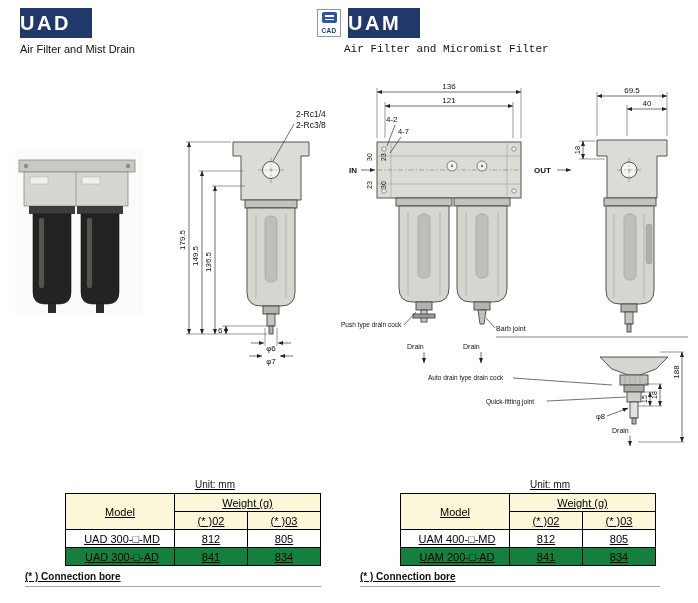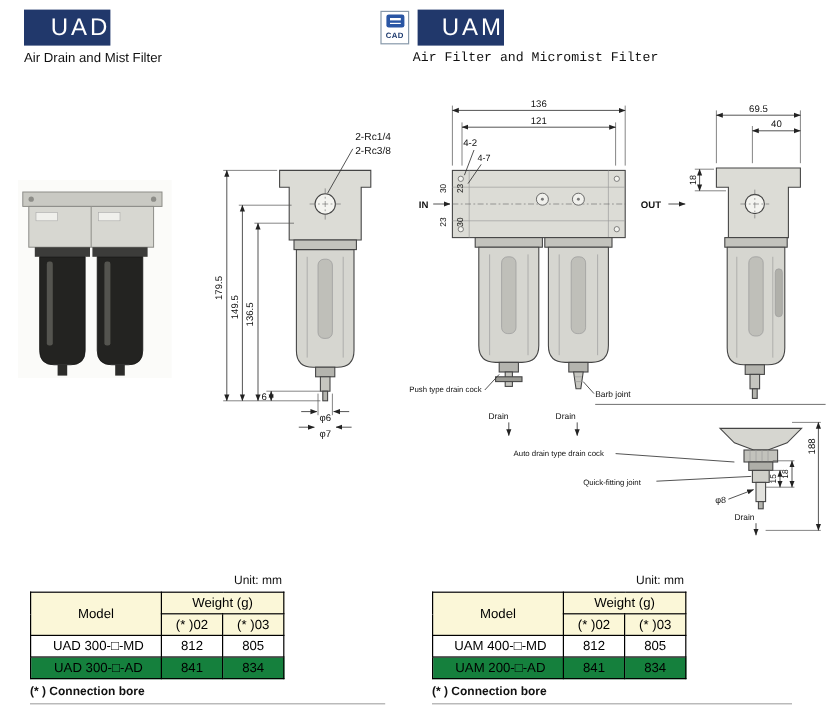--- a/index.html
+++ b/index.html
@@ -1,21 +1,21 @@
 <!DOCTYPE html>
 <html><head>
 <meta charset="utf-8">
 <style>
   html,body { margin:0; padding:0; background:#fff; }
   body { width:698px; height:603px; font-family:"Liberation Sans",sans-serif; position:relative; overflow:hidden; }
   .page { position:absolute; left:0; top:0; width:698px; height:603px; background:#fff; }
 
   
   .badge { position:absolute; width:72px; height:30px; background:#21386b; color:#fff;
-           font-size:20px; font-weight:normal; letter-spacing:2.5px; text-align:right; line-height:30px; }
+           font-size:20px; font-weight:bold; letter-spacing:2.5px; text-align:left; line-height:30px; }
   .badge-uad { left:20px; top:8px; }
   .badge-uam { left:348px; top:8px; }
   .subtitle { position:absolute; font-size:11px; color:#111; white-space:nowrap; }
   .sub-uad { left:20px; top:43px; }
   .sub-uam { left:344px; top:43px;font-family:Liberation Mono, monospace; }
 
   
   .cad { position:absolute; left:317px; top:9px; width:24px; height:28px; border:1px solid #8899aa;
          background:#fff; display:flex; flex-direction:column; align-items:center; justify-content:space-between;
          padding:2px 1px; box-sizing:border-box; cursor:pointer; }
@@ -29,41 +29,41 @@
   .draw { position:absolute; left:0; top:0; }
   svg text { font-family:"Liberation Sans",sans-serif; fill:#111; }
   .part { stroke:#444; stroke-width:0.9; }
   .thin { stroke:#999; stroke-width:0.55; fill:none; }
   .ext  { stroke:#555; stroke-width:0.6; }
   .dim  { stroke:#333; stroke-width:0.7; fill:none; }
   .ldr  { stroke:#333; stroke-width:0.7; fill:none; }
   .cl   { stroke:#666; stroke-width:0.5; stroke-dasharray:5 2 1.5 2; }
 
   
-  .tblock { position:absolute; width:212px; }
+  .tblock { position:absolute; width:212px;text-decoration:underline; }
   .t-left { left:25px; top:479px; }
   .t-right { left:360px; top:479px; }
   .unit { text-align:right; font-size:10px; color:#111; margin-bottom:3px; padding-right:2px; }
-  table { border-collapse:collapse; width:212px; table-layout:fixed; }
+  table { border-collapse:collapse; width:256px; table-layout:fixed;margin-left:40px; }
   td { border:1px solid #000; font-size:11px; height:15px; text-align:center; color:#000; padding:1px 2px; }
   td.model-col { width:104px; }
   td.vcol { width:52px; }
   td.hdr { background:#fbf7d8; }
   tr.hl td { background:#15803d; }
   td.model-data { text-align:center; padding-left:6px; }
   .note { font-size:10px; font-weight:bold; color:#111; margin-top:5px; }
   .rule { position:absolute; border-top:1px solid #aaa; height:0; }
 </style>
 </head>
 <body>
 
 <div class="page">
 
   <div class="badge badge-uad">UAD</div>
-  <div class="subtitle sub-uad">Air Drain and Mist Filter</div>
+  <div class="subtitle sub-uad">Air Filter and Mist Drain</div>
 
   <div class="cad">
     <div class="cad-glyph">
         <div class="cad-line"></div>
         <div class="cad-line"></div>
       </div>
     <div class="cad-label">CAD</div>
   </div>
 
   <div class="badge badge-uam">UAM</div>

